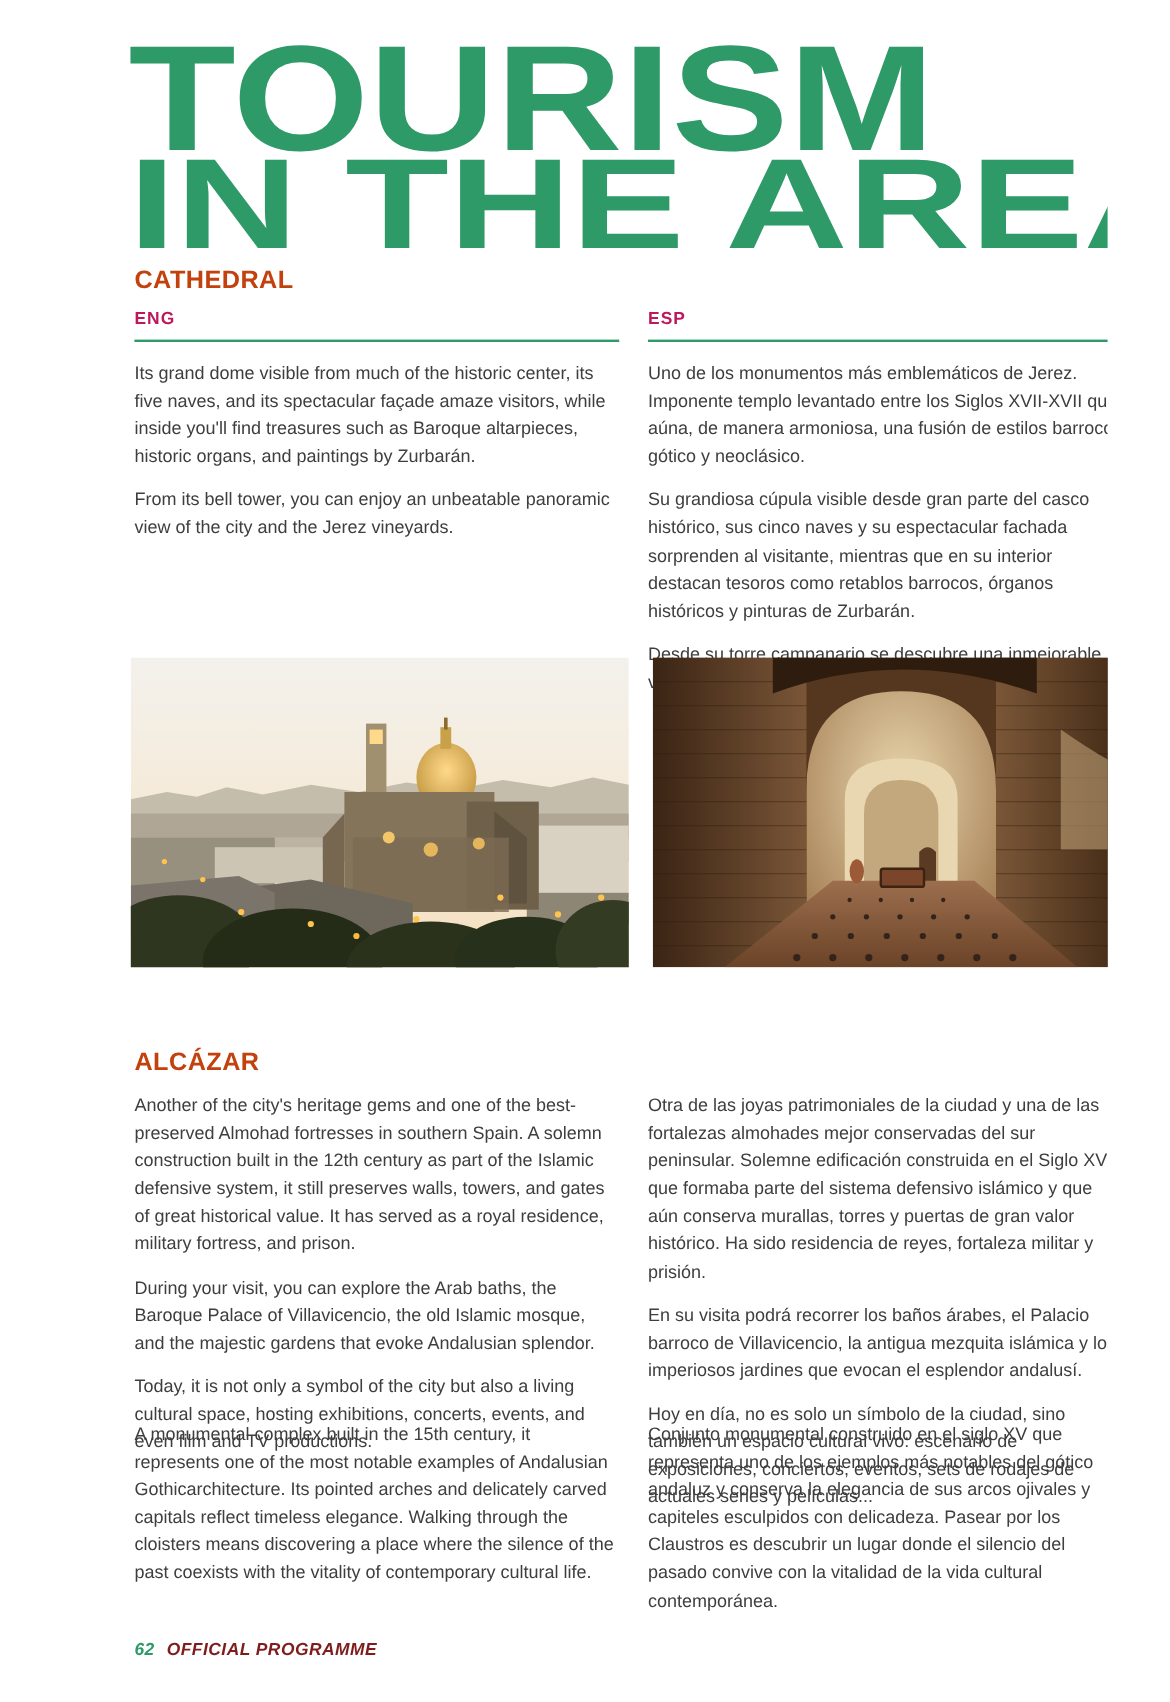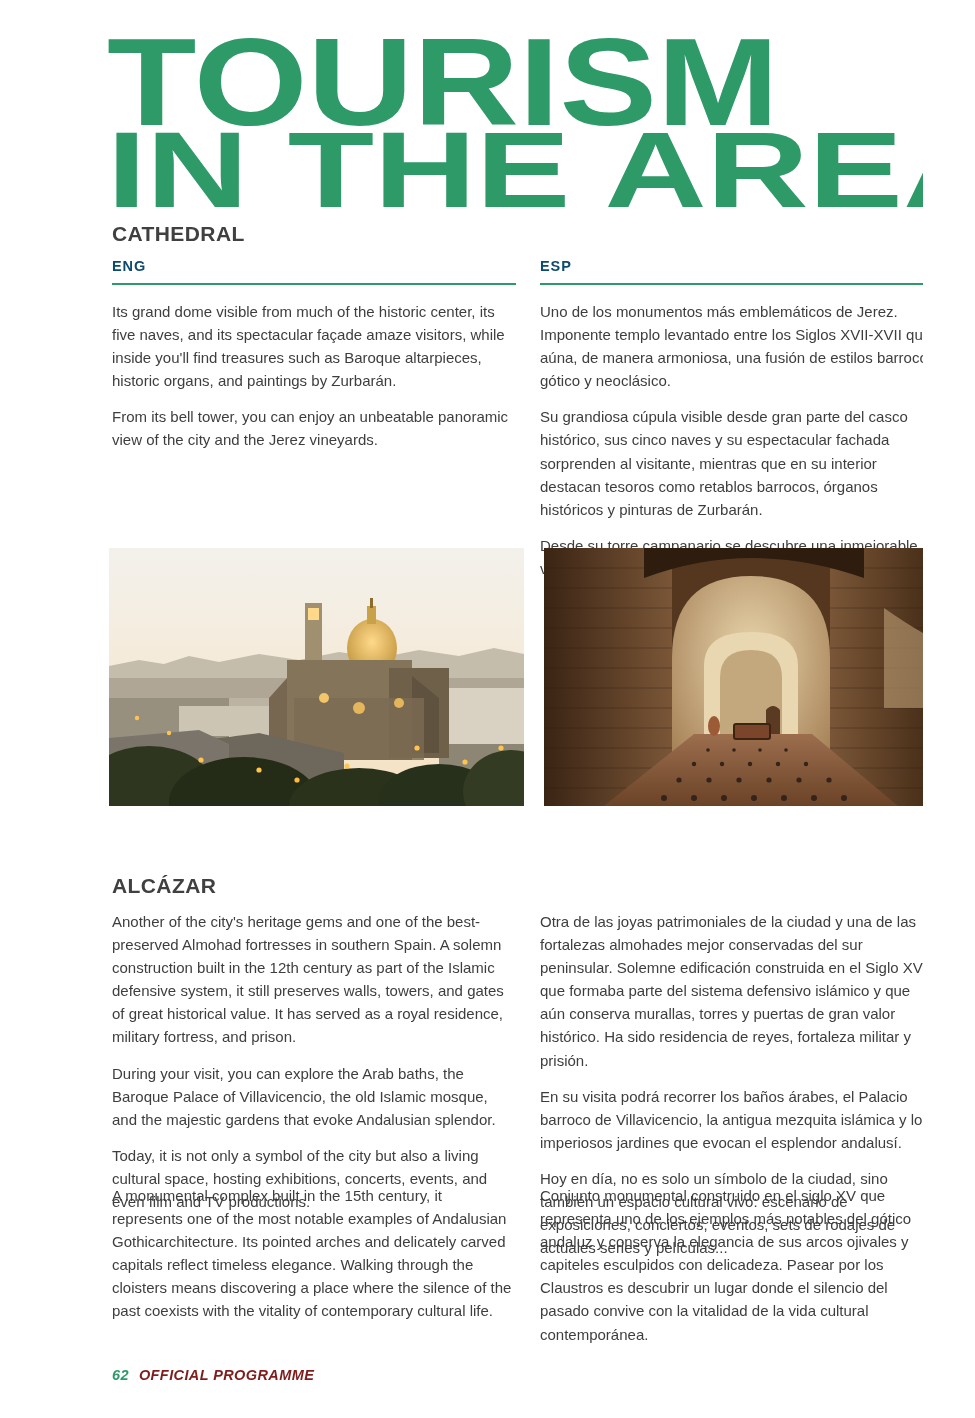--- a/index.html
+++ b/index.html
@@ -10,25 +10,25 @@
   }
   .title-svg { position:absolute; left:55px; top:30px; }
 
   .section { position:absolute; left:60px; width:826px; }
   .section-cathedral { top:222px; }
   .section-alcazar   { top:874px; }
   .section-claustros { top:1184px; }
 
   .section h2 {
     margin:0 0 12px 0; font-size:21px; font-weight:700;
-    letter-spacing:0.4px; color:#404040;
+    letter-spacing:0.4px; color:#c2410c;
   }
   .two-col { display:grid; grid-template-columns:404px 398px; column-gap:24px; }
   .lang-label {
-    display:block; color:#0c4a6e; font-weight:700; font-size:14.5px;
+    display:block; color:#be185d; font-weight:700; font-size:14.5px;
     letter-spacing:0.9px; border-bottom:2px solid #2e9a68;
     padding-bottom:9px; margin-bottom:15px;
   }
   .col p { margin:0 0 13px 0; font-size:15px; line-height:1.54; color:#3e3e3e; }
   .col.esp p { }
 
   .photo-row { position:absolute; left:57px; top:548px; display:flex; gap:20px; }
   .photo-row svg { display:block; }
 
   .footer {

